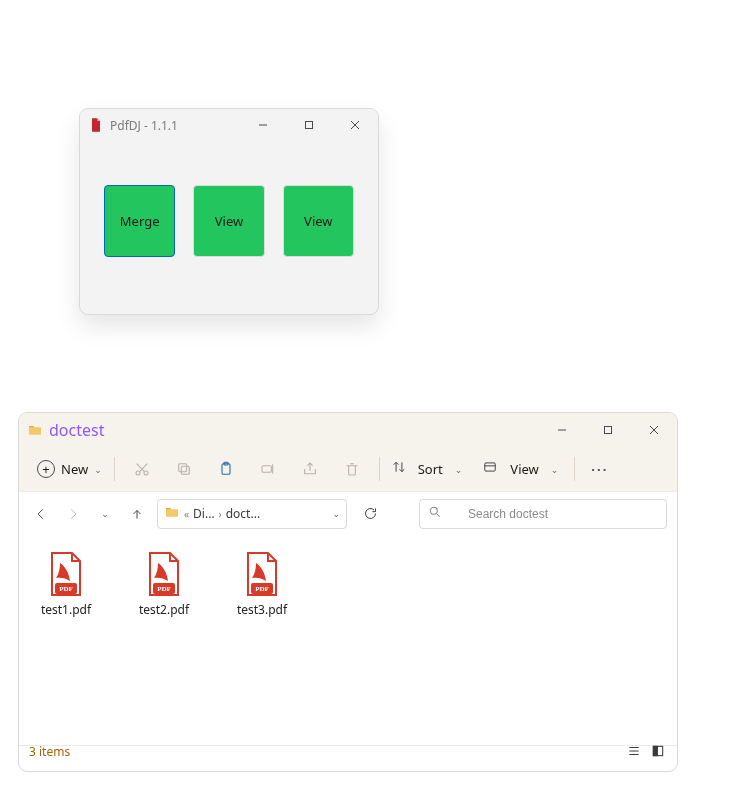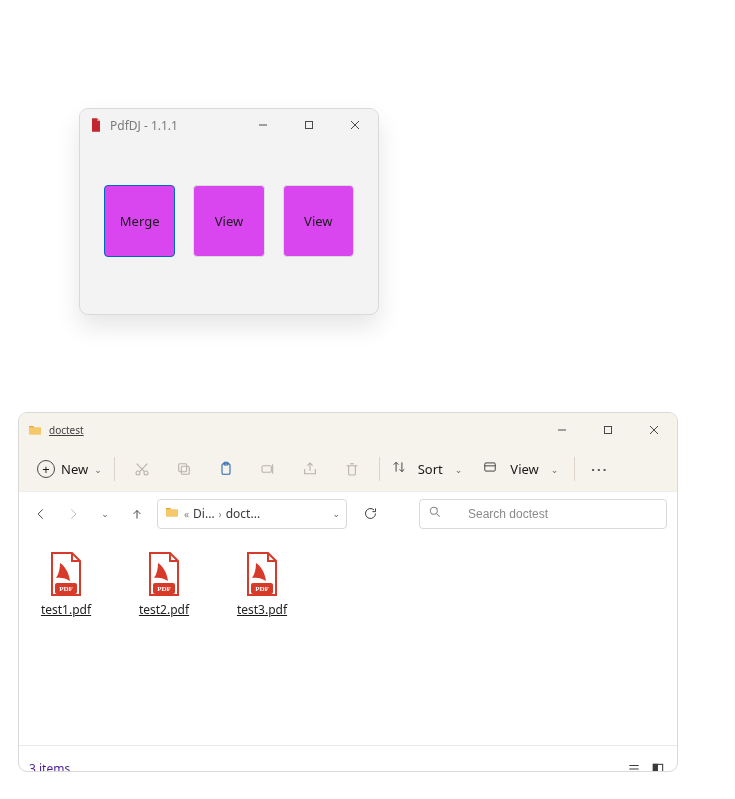--- a/index.html
+++ b/index.html
@@ -51,21 +51,21 @@
     cursor: default;
   }
   .pdfdj-body {
     display: flex;
     gap: 18px;
     padding: 44px 24px 30px 24px;
   }
   .pdfdj-btn {
     width: 72px;
     height: 72px;
-    background: #d946ef;
+    background: #22c55e;
     border: 1px solid #dcdcdc;
     border-radius: 4px;
     display:flex; align-items:center; justify-content:center;
     font-size: 13px;
     cursor: default;
   }
   .pdfdj-btn.selected {
     border: 1px solid #0067c0;
   }
 
@@ -84,21 +84,21 @@
   .exp-titlebar {
     height: 34px;
     background: #f6f2ec;
     display:flex; align-items:center;
     padding-left: 8px;
   }
   .exp-folder-mini {
     width:16px; height:16px; margin-right:6px;
     display:flex; align-items:center; justify-content:center;
   }
-  .exp-title { font-size:10px; color:#404040; flex:1;text-decoration:underline; }
+  .exp-title { font-size:16px; color:#8b5cf6; flex:1; }
   .exp-winbtn {
     width:46px; height:34px;
     display:flex; align-items:center; justify-content:center;
     color:#4a4a4a; cursor:default;
   }
 
   .exp-toolbar {
     height: 44px;
     background: #f6f2ec;
     display:flex; align-items:center;
@@ -189,35 +189,34 @@
     padding: 16px 10px;
     display:flex;
     align-items:flex-start;
     gap: 24px;
   }
   .file-item {
     width: 74px;
     display:flex; flex-direction:column; align-items:center;
     gap:4px;
     cursor:default;
-    text-decoration:underline;
   }
   .pdf-icon {
     width:38px; height:46px;
     position:relative;
   }
   .file-label { font-size:12px; color:#222; text-align:center; }
 
   .exp-status {
     height:26px;
     border-top:1px solid #eaeaea;
-    display:flex; align-items:flex-start;
+    display:flex; align-items:flex-end;
     padding: 14px 10px;
     font-size:12px;
-    color:#4c1d95;
+    color:#a16207;
   }
   .view-toggles {
     margin-left:auto; display:flex; gap:6px;
   }
   .vt {
     width:18px;height:18px; display:flex;align-items:center;justify-content:center;
     color:#3a3a3a; cursor:default;
   }
 </style>
 </head>

